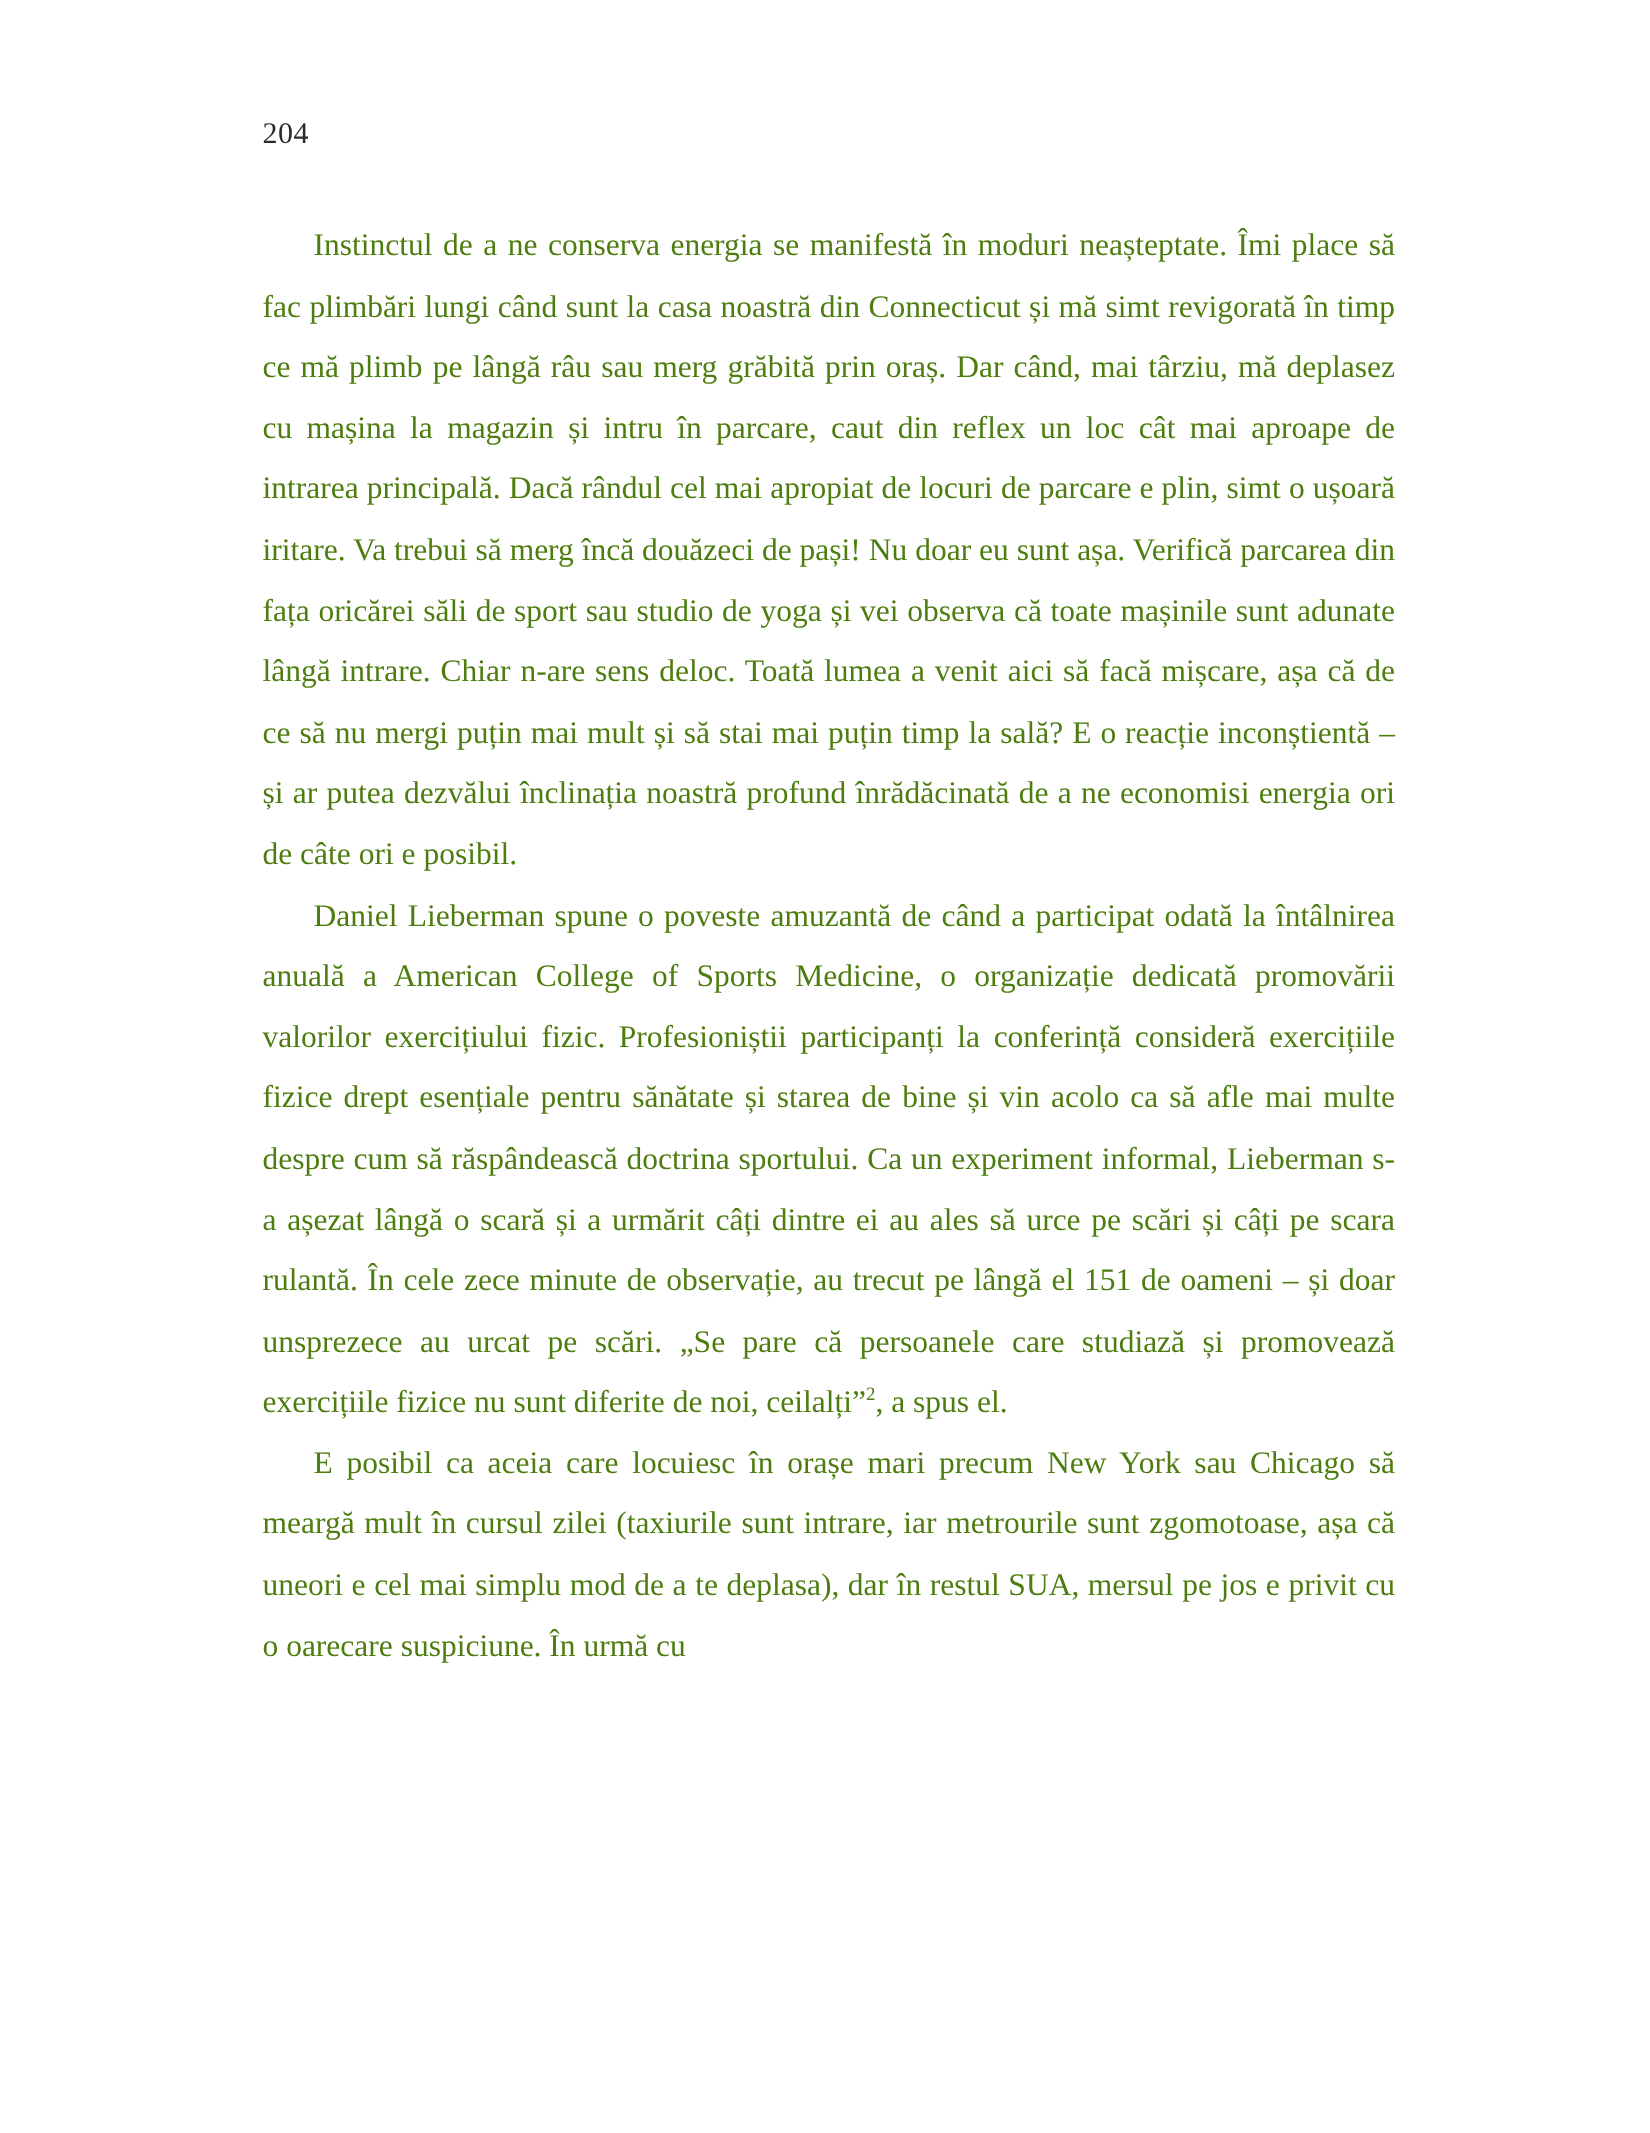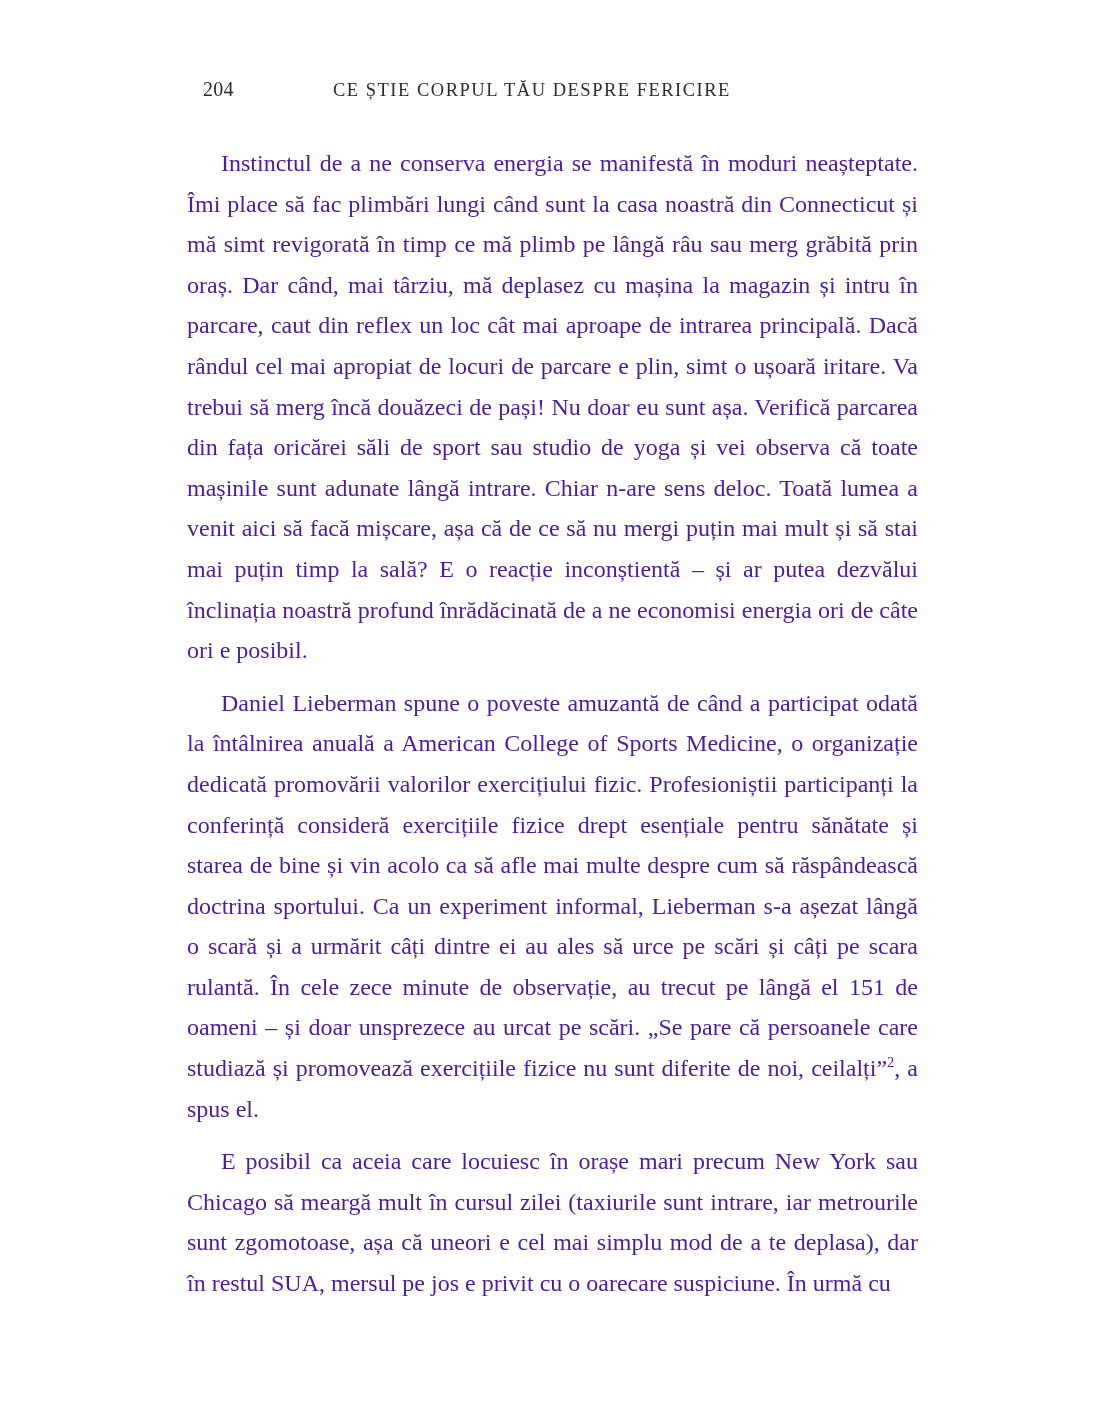--- a/index.html
+++ b/index.html
@@ -29,35 +29,34 @@
     font-size: 19px;
     letter-spacing: 0.6px;
     color: #2b2b2b;
     margin-bottom: 42px;
   }
   .folio {
     width: 130px;
     flex: 0 0 130px;
     font-size: 20px;
     letter-spacing: 0.3px;
-    margin-left: 28px;
   }
   .head-title {
     font-size: 18.5px;
     letter-spacing: 1.5px;
     white-space: nowrap;
   }
   .body-text p {
-    margin: 12px;
-    font-size: 24px;
+    margin: 0;
+    font-size: 21px;
     line-height: 40.6px;
     text-align: justify;
     text-justify: inter-word;
     hyphens: none;
-    color: #4c1d95;
+    color: #4d7c0f;
   }
   .body-text p + p {
     margin-top: 0;
   }
   .indent {
     text-indent: 34px;
   }
   sup {
     font-size: 0.6em;
     vertical-align: super;
@@ -65,21 +64,20 @@
   }
 </style>
 </head>
 <body>
 
 <div class="page">
   <div class="content">
 
     <div class="running-head">
       <div class="folio">204</div>
-      <div class="head-title">CE ȘTIE CORPUL TĂU DESPRE FERICIRE</div>
     </div>
 
     <div class="body-text">
       <p class="indent">Instinctul de a ne conserva energia se manifestă în moduri neașteptate. Îmi place să fac plimbări lungi când sunt la casa noastră din Connecticut și mă simt revigorată în timp ce mă plimb pe lângă râu sau merg grăbită prin oraș. Dar când, mai târziu, mă deplasez cu mașina la magazin și intru în parcare, caut din reflex un loc cât mai aproape de intrarea principală. Dacă rândul cel mai apropiat de locuri de parcare e plin, simt o ușoară iritare. Va trebui să merg încă douăzeci de pași! Nu doar eu sunt așa. Verifică parcarea din fața oricărei săli de sport sau studio de yoga și vei observa că toate mașinile sunt adunate lângă intrare. Chiar n-are sens deloc. Toată lumea a venit aici să facă mișcare, așa că de ce să nu mergi puțin mai mult și să stai mai puțin timp la sală? E o reacție inconștientă – și ar putea dezvălui înclinația noastră profund înrădăcinată de a ne economisi energia ori de câte ori e posibil.</p>
       <p class="indent"><span>Daniel Lieberman spune o poveste amuzantă de când a participat odată la întâlnirea anuală a American College of Sports Medicine, o organizație dedicată promovării valorilor exercițiului fizic. Profesioniștii participanți la conferință consideră exercițiile fizice drept esențiale pentru sănătate și starea de bine și vin acolo ca să afle mai multe despre cum să răspândească doctrina sportului. Ca un experiment informal, Lieberman s-a așezat lângă o scară și a urmărit câți dintre ei au ales să urce pe scări și câți pe scara rulantă. În cele zece minute de observație, au trecut pe lângă el 151 de oameni – și doar unsprezece au urcat pe scări. „Se pare că persoanele care studiază și promovează exercițiile fizice nu sunt diferite de noi, ceilalți”</span><sup>2</sup><span>, a spus el.</span></p>
       <p class="indent">E posibil ca aceia care locuiesc în orașe mari precum New York sau Chicago să meargă mult în cursul zilei (taxiurile sunt intrare, iar metrourile sunt zgomotoase, așa că uneori e cel mai simplu mod de a te deplasa), dar în restul SUA, mersul pe jos e privit cu o oarecare suspiciune. În urmă cu</p>
     </div>
 
   </div>
 </div>

